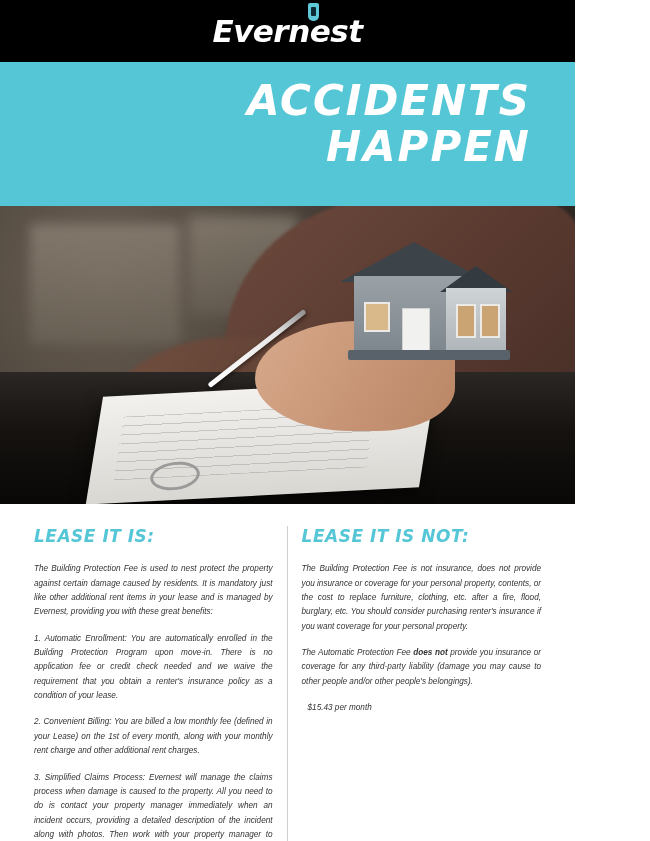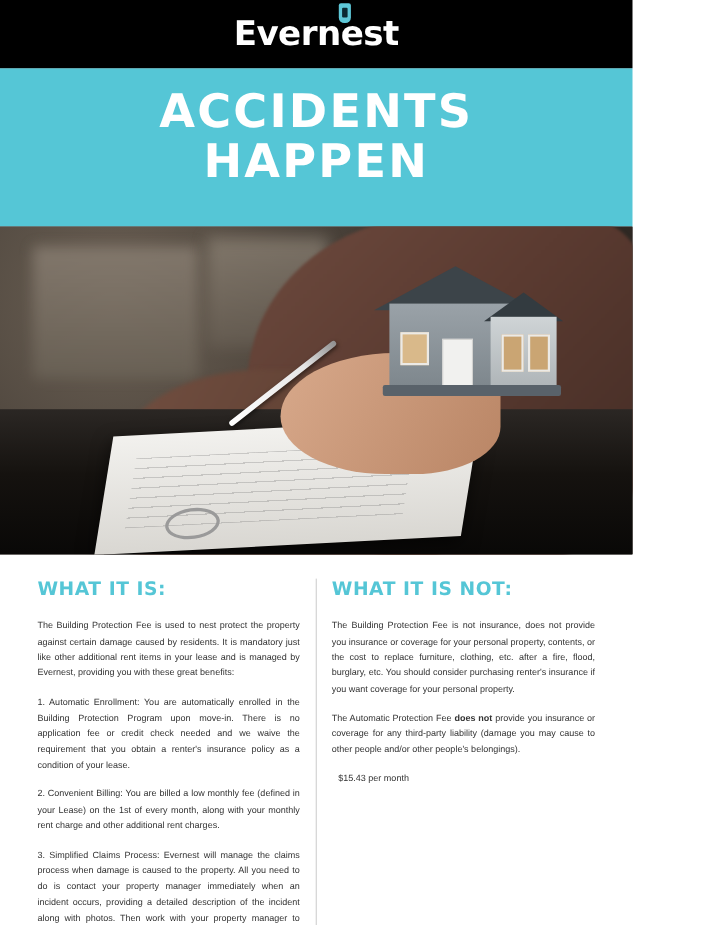--- a/index.html
+++ b/index.html
@@ -11,20 +11,21 @@
     height: 841px;
     background: #ffffff;
     font-family: "Liberation Sans", sans-serif;
     overflow: hidden;
   }
   .page {
     position: relative;
     width: 575px;
     height: 841px;
     background: #ffffff;
+    font-style: italic;
   }
 
   
   .brand-bar {
     height: 62px;
     background: #000000;
     display: flex;
     align-items: center;
     justify-content: center;
     position: relative;
@@ -58,21 +59,21 @@
     width: 5px;
     height: 9px;
     background: #0b2a33;
     border-radius: 1px;
   }
 
   
   .hero {
     background: #55c6d6;
     padding: 16px 44px 22px 44px;
-    text-align: center;
+    text-align: right;
   }
   .hero-title {
     color: #ffffff;
     font-family: "DejaVu Sans", sans-serif;
     font-weight: bold;
     font-size: 42px;
     letter-spacing: 2px;
     line-height: 1.1;
     margin: 0 0 14px 0;
   }
@@ -307,28 +308,28 @@
       <div class="win1"></div>
       <div class="win2"></div>
       <div class="win3"></div>
       <div class="base"></div>
     </div>
   </div>
 
   <div class="content">
 
     <div class="col left">
-      <h2 class="col-title">WHAT IT IS:</h2>
+      <h2 class="col-title">LEASE IT IS:</h2>
       <p>The Building Protection Fee is used to nest protect the property against certain damage caused by residents. It is mandatory just like other additional rent items in your lease and is managed by Evernest, providing you with these great benefits:</p>
       <p>1. Automatic Enrollment: You are automatically enrolled in the Building Protection Program upon move-in. There is no application fee or credit check needed and we waive the requirement that you obtain a renter's insurance policy as a condition of your lease.</p>
       <p>2. Convenient Billing: You are billed a low monthly fee (defined in your Lease) on the 1st of every month, along with your monthly rent charge and other additional rent charges.</p>
       <p>3. Simplified Claims Process: Evernest will manage the claims process when damage is caused to the property. All you need to do is contact your property manager immediately when an incident occurs, providing a detailed description of the incident along with photos. Then work with your property manager to schedule necessary inspections.</p>
     </div>
 
     <div class="col right">
-      <h2 class="col-title">WHAT IT IS NOT:</h2>
+      <h2 class="col-title">LEASE IT IS NOT:</h2>
       <p>The Building Protection Fee is not insurance, does not provide you insurance or coverage for your personal property, contents, or the cost to replace furniture, clothing, etc. after a fire, flood, burglary, etc. You should consider purchasing renter's insurance if you want coverage for your personal property.</p>
       <p><span>The Automatic Protection Fee </span><b>does not</b><span> provide you insurance or coverage for any third-party liability (damage you may cause to other people and/or other people's belongings).</span></p>
       <p class="price">$15.43 per month</p>
     </div>
 
   </div>
 </div>
 
 </body></html>

